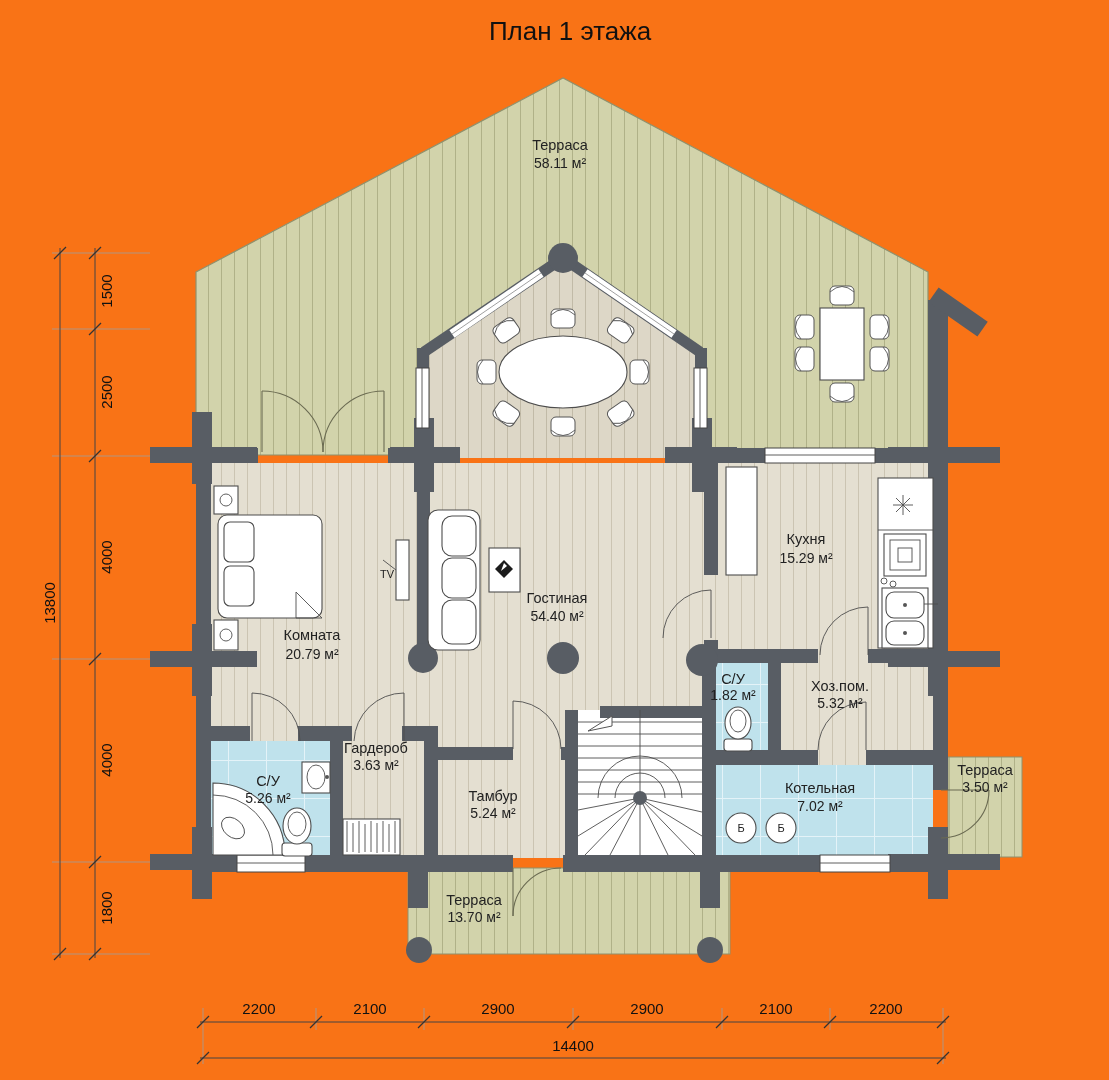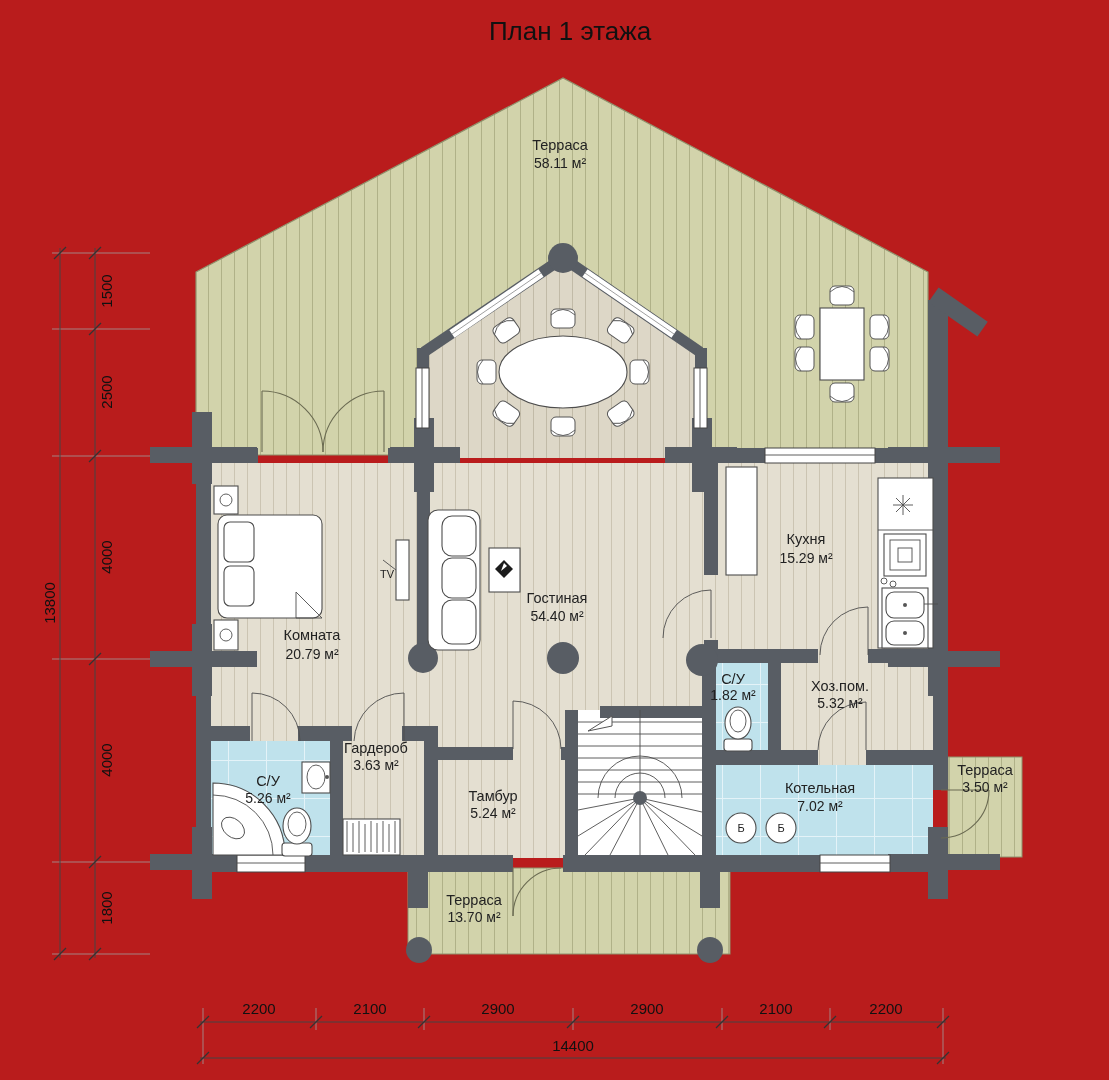--- a/index.html
+++ b/index.html
@@ -1,16 +1,16 @@
 <!DOCTYPE html>
 <html><head>
 <meta charset="utf-8">
 <style>
   html,body{margin:0;padding:0;background:#ffffff;}
-  .page{width:1109px;height:1080px;position:relative;background:#b91c1c;overflow:hidden;
+  .page{width:1109px;height:1080px;position:relative;background:#f97316;overflow:hidden;
         font-family:"Liberation Sans", sans-serif;}
   svg text{font-family:"Liberation Sans", sans-serif;fill:#222;}
   .title{font-size:26px;fill:#111;}
   .rn{font-size:14.5px;}
   .ra{font-size:14px;}
   .dim{font-size:15px;fill:#111;}
   .small{font-size:11px;}
   .wall{fill:#585d64;}
   .furn{fill:#ffffff;stroke:#4d4d4d;stroke-width:1.1;}
   .thin{stroke:#4d4d4d;stroke-width:0.9;fill:none;}

